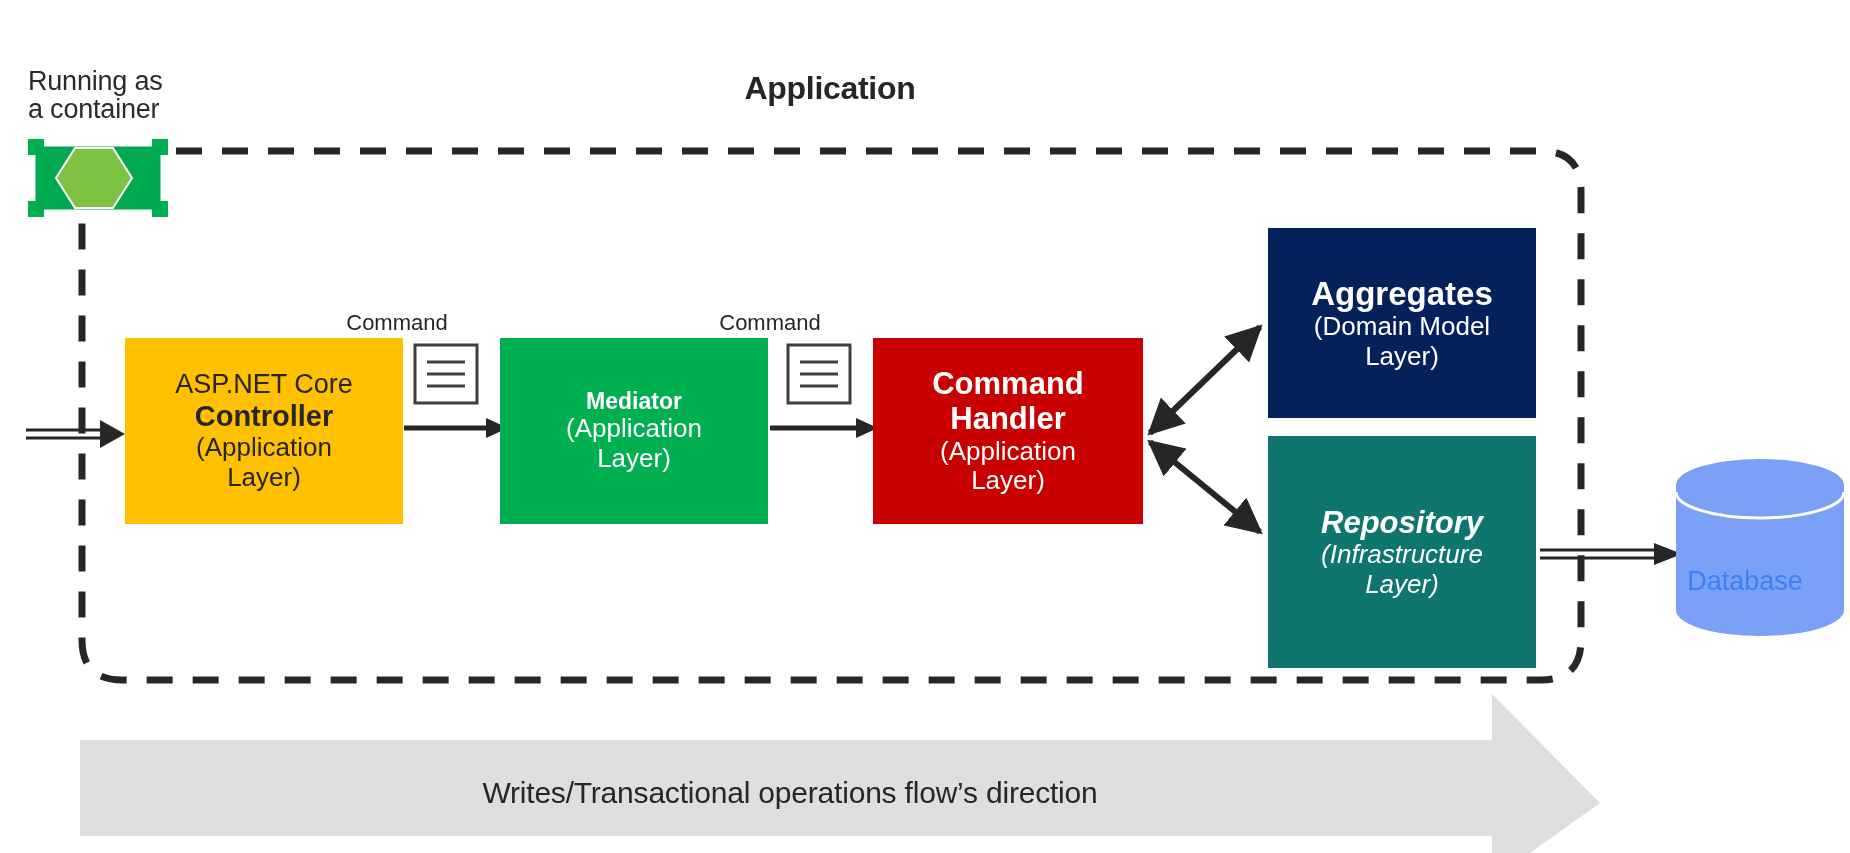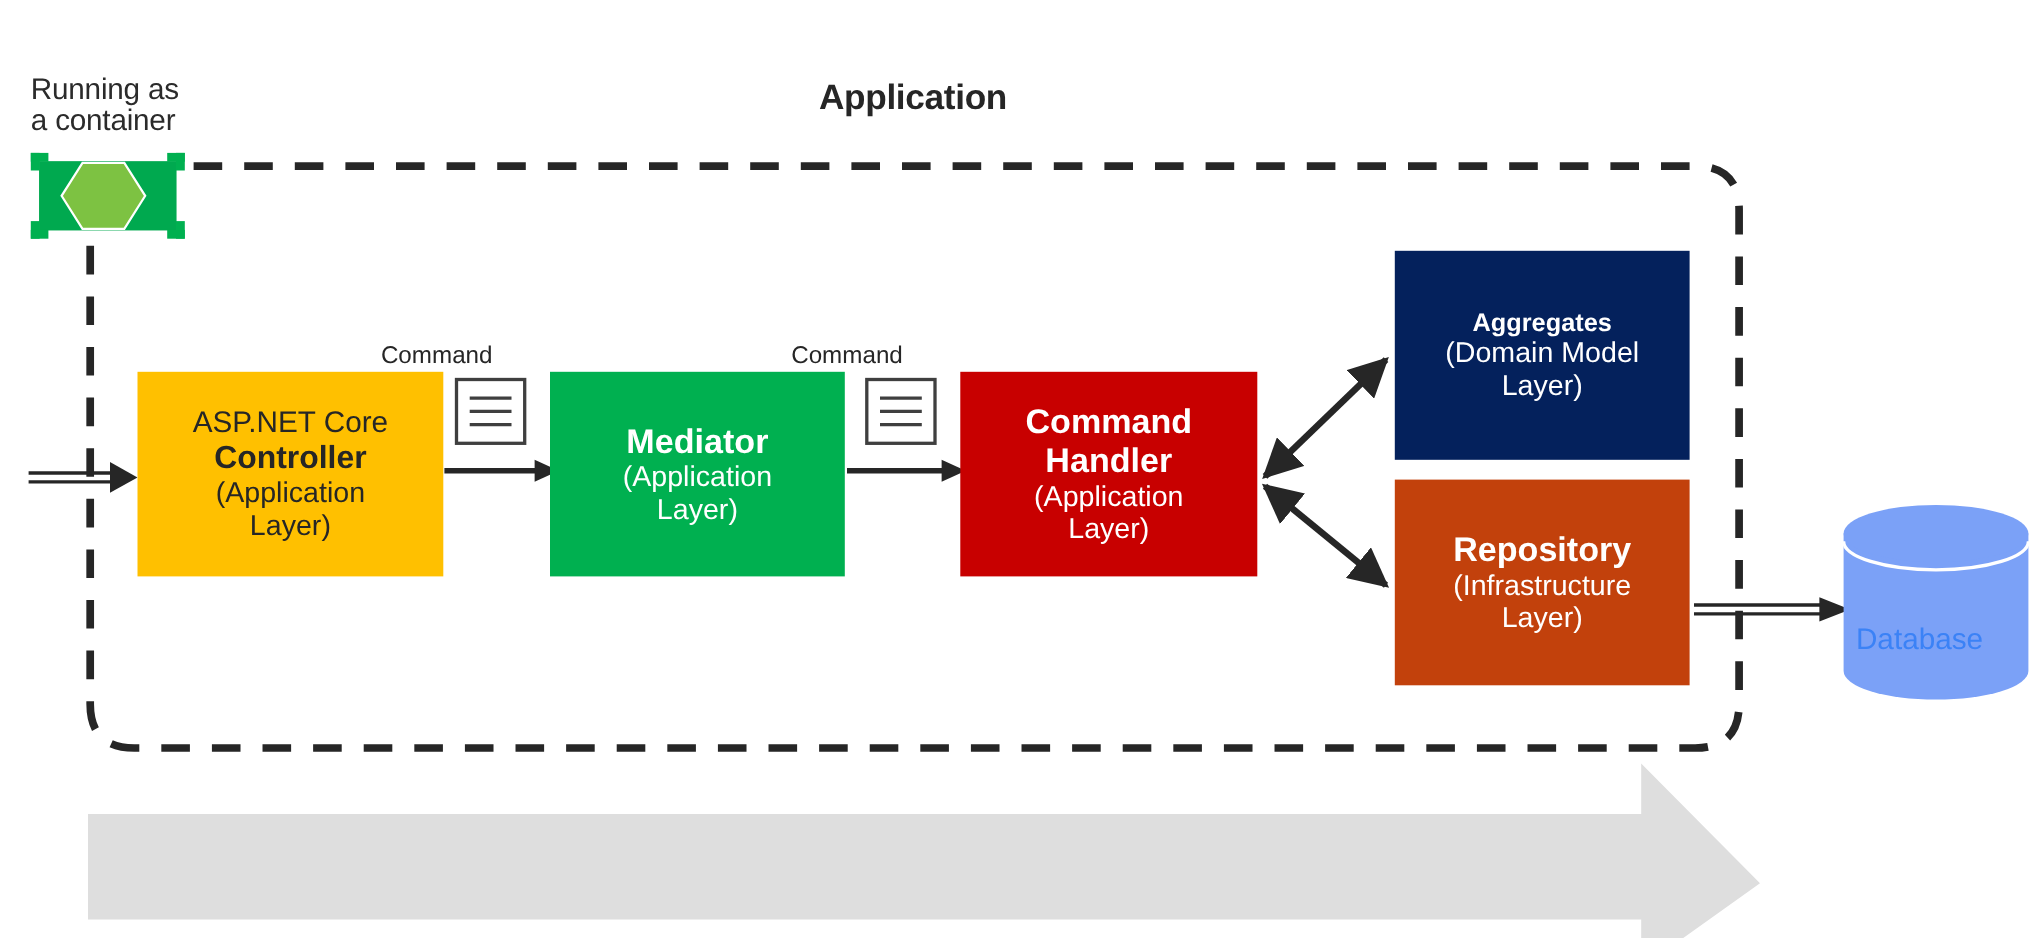--- a/index.html
+++ b/index.html
@@ -83,43 +83,44 @@
   #box-controller .pre { font-weight: normal; }
   #box-controller .ttl { font-size: 29px; }
   #box-controller .sub { font-size: 26px; }
 
   #box-mediator {
     left: 500px; top: 298px; width: 268px; height: 186px;
     background: #00B050;
     color: #ffffff;
     font-size: 27px;
   }
-  #box-mediator .ttl { font-size: 31px; }
+  #box-mediator .ttl { font-size: 23px; }
   #box-mediator .sub { font-size: 26px; }
 
   #box-cmdhandler {
     left: 873px; top: 298px; width: 270px; height: 186px;
     background: #C80000;
     color: #ffffff;
   }
   #box-cmdhandler .ttl { font-size: 31px; }
   #box-cmdhandler .sub { font-size: 26px; }
 
   #box-aggregates {
     left: 1268px; top: 188px; width: 268px; height: 190px;
     background: #04215C;
     color: #ffffff;
   }
-  #box-aggregates .ttl { font-size: 23px; }
+  #box-aggregates .ttl { font-size: 33px; }
   #box-aggregates .sub { font-size: 26px; }
 
   #box-repository {
-    left: 1268px; top: 396px; width: 268px; height: 187px;
-    background: #c2410c;
-    color: #ffffff;
+    left: 1268px; top: 396px; width: 268px; height: 232px;
+    background: #0f766e;
+    color: #ffffff;
+    font-style: italic;
   }
   #box-repository .ttl { font-size: 31px; }
   #box-repository .sub { font-size: 26px; }
 
   
   .cmd-label {
     font-size: 22px;
     color: #262626;
     text-align: center;
     width: 140px;
@@ -276,14 +277,15 @@
     <div class="ttl">Repository</div>
     <div class="sub">(Infrastructure</div>
     <div class="sub">Layer)</div>
   </div>
 
   <div class="abs cmd-label" id="cmd-label-1">Command</div>
   <div class="abs cmd-label" id="cmd-label-2">Command</div>
 
   <div id="db-label">Database</div>
 
+  <div class="abs" id="flow-label">Writes/Transactional operations flow’s direction</div>
 
 </div>
 
 </body></html>

